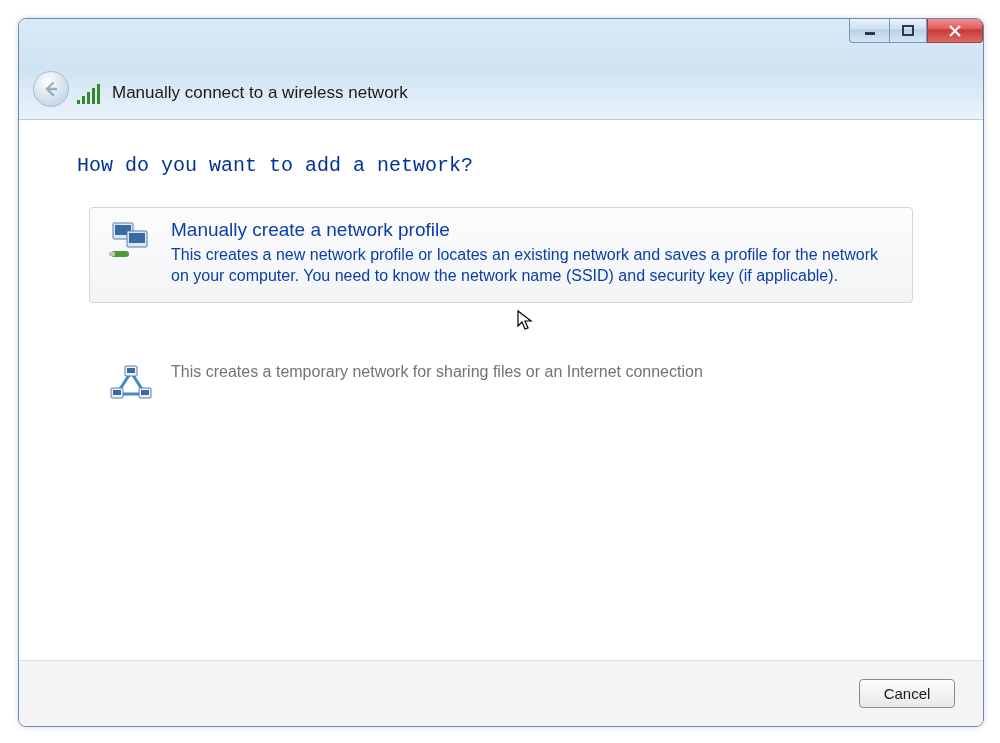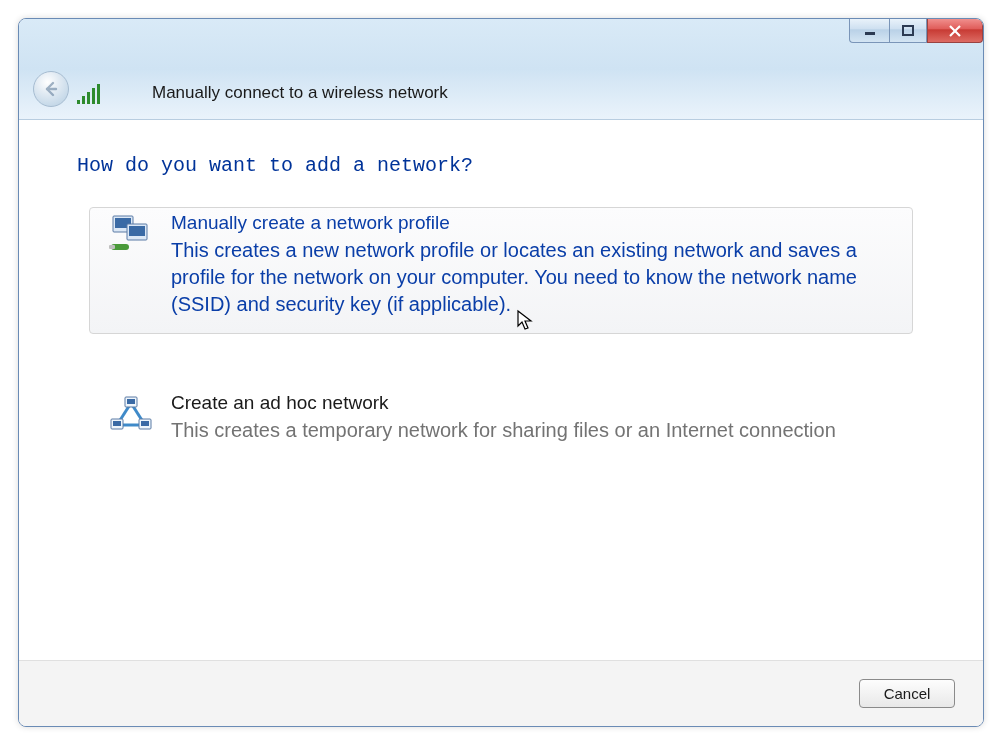--- a/index.html
+++ b/index.html
@@ -94,21 +94,20 @@
   .wifi-icon span:nth-child(2){height:8px;}
   .wifi-icon span:nth-child(3){height:12px;}
   .wifi-icon span:nth-child(4){height:16px;}
   .wifi-icon span:nth-child(5){height:20px;}
   .wizard-title {
     position: absolute;
     left: 93px;
     top: 64px;
     font-size: 17px;
     color: #1a1a1a;
-    margin-left: 40px;
   }
   .content {
     position: relative;
     padding: 34px 58px 0 58px;
     height: calc(100% - 100px - 66px);
     box-sizing: border-box;
   }
   .heading {
     font-size: 20px;
     color: #003399;
@@ -122,40 +121,40 @@
     padding: 14px 20px 16px 20px;
     border-radius: 4px;
     cursor: pointer;
     margin-bottom: 44px;
     margin-left: 12px;
     margin-right: 12px;
   }
   .option.hover {
     border: 1px solid #d6d6d6;
     background: linear-gradient(to bottom, #fcfcfd, #f3f4f6);
-    padding: 4px 19px 15px 19px;
+    padding: 11px 19px 15px 19px;
   }
   .option .icon-slot {
     width: 44px;
     height: 44px;
     flex-shrink: 0;
     display:flex;
     align-items:center;
     justify-content:center;
   }
   .option .text-slot {
     flex: 1;
   }
   .opt-title {
     font-size: 19px;
     line-height: 1.2;
     margin-bottom: 2px;
   }
   .opt-desc {
-    font-size: 20px;
+    font-size: 16px;
     line-height: 1.35;
   }
   .option.hover .opt-title,
   .option.hover .opt-desc {
     color: #0a3ea8;
   }
   .option.plain .opt-title {
     color: #1a1a1a;
   }
   .option.plain .opt-desc {
@@ -267,21 +266,20 @@
           <line x1="8" y1="30" x2="36" y2="30" stroke="#3f8ac9" stroke-width="3"></line>
           <rect x="16" y="2" width="12" height="10" rx="1" fill="#eef5fb" stroke="#5a7aa5"></rect>
           <rect x="18" y="4" width="8" height="5" fill="#3a6aa5"></rect>
           <rect x="2" y="24" width="12" height="10" rx="1" fill="#eef5fb" stroke="#5a7aa5"></rect>
           <rect x="4" y="26" width="8" height="5" fill="#3a6aa5"></rect>
           <rect x="30" y="24" width="12" height="10" rx="1" fill="#eef5fb" stroke="#5a7aa5"></rect>
           <rect x="32" y="26" width="8" height="5" fill="#3a6aa5"></rect>
         </svg>
       </div>
       <div class="text-slot">
-        <div class="opt-title">Create an ad hoc network</div>
         <div class="opt-desc">This creates a temporary network for sharing files or an Internet connection</div>
       </div>
     </div>
   </div>
 
   <div class="footer">
     <button class="btn">Cancel</button>
   </div>
 </div>
 

